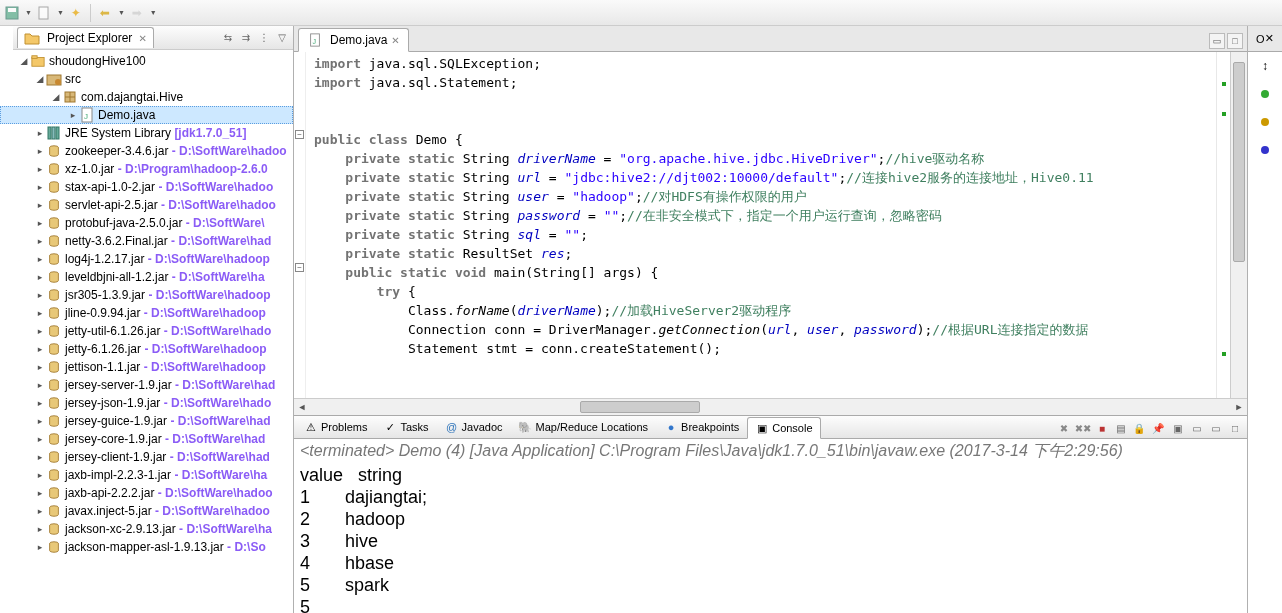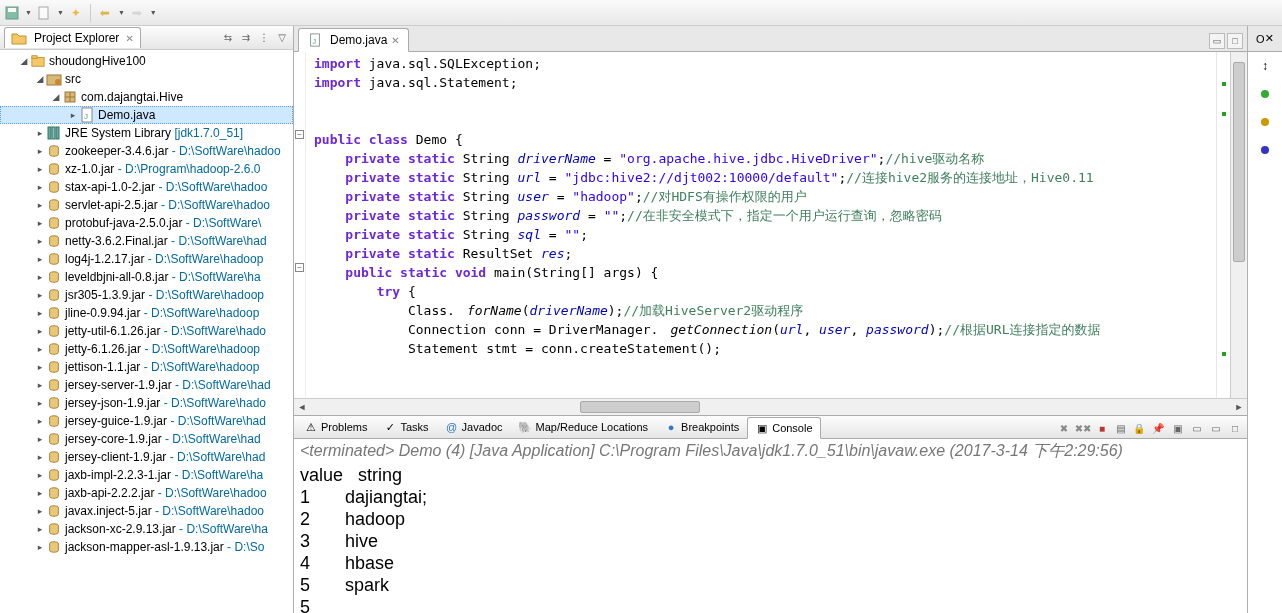--- a/index.html
+++ b/index.html
@@ -3,48 +3,48 @@
 <meta charset="utf-8">
 <style>
 * { box-sizing: border-box; margin: 0; padding: 0; }
 body { font-family: "Segoe UI", Tahoma, sans-serif; font-size: 12px; background: #f0f0f0; color: #000; width: 1282px; height: 613px; overflow: hidden; position: relative; }
 .toolbar-top { height: 26px; background: linear-gradient(#fafafa,#e8e8e8); border-bottom: 1px solid #ccc; display: flex; align-items: center; padding: 0 4px; gap: 4px; }
 .tb-ico { width: 16px; height: 16px; display: inline-flex; align-items: center; justify-content: center; opacity: .7; }
 .tb-sep { width: 1px; height: 18px; background: #ccc; margin: 0 2px; }
 .drop-arrow { font-size: 7px; color: #555; margin-left: 1px; }
 .main { display: flex; height: 587px; }
 .left-pane { width: 294px; background: #fff; border-right: 1px solid #b0b0b0; display: flex; flex-direction: column; }
-.view-hdr { height: 24px; background: linear-gradient(#fdfdfd,#e6e6e6); border-bottom: 1px solid #ccc; display: flex; align-items: center; padding: 0 4px; gap: 4px; }
+.view-hdr { height: 24px; background: linear-gradient(#fdfdfd,#e6e6e6); border-bottom: 1px solid #ccc; display: flex; align-items: center; padding: 0 4px; gap: 4px; margin-left: 13px; }
 .view-tab { display: flex; align-items: center; gap: 4px; padding: 2px 6px; background: #fff; border: 1px solid #aaa; border-bottom: none; border-radius: 3px 3px 0 0; }
 .view-tab .close-x { font-size: 10px; color: #888; margin-left: 2px; }
 .hdr-icons { margin-left: auto; display: flex; gap: 4px; }
 .hdr-icons span { width: 14px; height: 14px; display: inline-flex; align-items: center; justify-content: center; color: #666; font-size: 10px; }
 .tree { flex: 1; overflow: hidden; padding: 2px 0; }
 .tree-row { display: flex; align-items: center; height: 18px; padding-left: 4px; white-space: nowrap; overflow: hidden; }
 .tree-row.sel { background: #cde8ff; border: 1px dotted #5a9de0; }
 .twisty { width: 12px; height: 12px; display: inline-flex; align-items: center; justify-content: center; font-size: 9px; color: #555; }
 .ico { width: 16px; height: 16px; display: inline-flex; align-items: center; justify-content: center; margin-right: 3px; }
 .ico-proj svg, .ico-folder svg, .ico-pkg svg, .ico-java svg, .ico-jar svg, .ico-lib svg { width: 14px; height: 14px; }
 .tree-label { font-size: 12px; }
-.tree-label .deco { color: #0369a1; }
+.tree-label .deco { color: #8b5cf6; font-weight: bold; }
 .indent1 { padding-left: 18px; } .indent2 { padding-left: 34px; } .indent3 { padding-left: 50px; } .indent4 { padding-left: 66px; }
 .center-pane { flex: 1; display: flex; flex-direction: column; background: #fff; border-right: 1px solid #b0b0b0; }
 .editor-tabs { height: 26px; background: #e8e8e8; display: flex; align-items: flex-end; padding-left: 4px; border-bottom: 1px solid #aaa; }
 .editor-tab { display: flex; align-items: center; gap: 4px; background: #fff; border: 1px solid #aaa; border-bottom: 1px solid #fff; padding: 3px 8px; border-radius: 3px 3px 0 0; margin-bottom: -1px; }
 .editor-tab .close-x { font-size: 10px; color: #888; }
 .editor-tabs .right-ctrls { margin-left: auto; display: flex; gap: 2px; padding-right: 4px; padding-bottom: 2px; }
 .right-ctrls span { width: 16px; height: 16px; border: 1px solid #bbb; background:#f4f4f4; display:inline-flex; align-items:center; justify-content:center; font-size:9px; color:#555;}
 .editor-body { flex: 1; display: flex; overflow: hidden; position: relative; }
 .gutter { width: 40px; background: #fff; border-right: 1px solid #e0e0e0; text-align: right; padding: 2px 6px 0 0; color: #787878; font-family: Consolas, monospace; font-size: 13px; line-height: 19px; }
 .code { flex: 1; padding: 2px 0 0 8px; font-family: Consolas, monospace; font-size: 13px; line-height: 19px; white-space: pre; overflow: hidden; }
-.kw { color: #6d28d9; font-weight: bold; }
+.kw { color: #737373; font-weight: bold; }
 .str { color: #2a00ff; }
 .cmt { color: #3f7f5f; }
 .fld { color: #0000c0; font-style: italic; }
-.mth { font-style: italic; margin-left: 12px; }
+.mth { font-style: italic; }
 .hscroll { height: 17px; background: #f0f0f0; border-top: 1px solid #ccc; position:relative; }
 .hscroll .thumb { position:absolute; left:30%; top:2px; height:12px; width:120px; background:#cdcdcd; border:1px solid #aaa; border-radius:2px; }
 .hscroll .arr { position:absolute; top:0; width:16px; height:16px; display:flex; align-items:center; justify-content:center; font-size:9px; color:#555; }
 .hscroll .arr.l { left:0; } .hscroll .arr.r { right:0; }
 .vscroll { width: 17px; background: #f0f0f0; border-left:1px solid #ccc; position:relative; }
 .vscroll .thumb { position:absolute; top:10px; left:2px; width:12px; height:200px; background:#cdcdcd; border:1px solid #aaa; border-radius:2px;}
 .overview { width: 14px; background:#fff; border-left:1px solid #e8e8e8; position:relative;}
 .overview .mk-g { position:absolute; width:4px; height:4px; background:#24a024; left:5px;}
 .overview .mk-g.a{top:30px;} .overview .mk-g.b{top:60px;} .overview .mk-g.c{top:300px;}
 .bottom-pane { height: 198px; border-top: 1px solid #aaa; display: flex; flex-direction: column; background: #fff; }
@@ -235,21 +235,21 @@
             <span class="tree-label"><span>log4j-1.2.17.jar</span><span class="deco"> - D:\SoftWare\hadoop</span></span>
           </div>
           <div class="tree-row indent2">
             <span class="twisty">▸</span>
             <span class="ico">
               <svg width="14" height="14" viewBox="0 0 16 16">
                 <ellipse cx="8" cy="4" rx="5" ry="2" fill="#e8c878" stroke="#a07830"></ellipse>
                 <path d="M3 4v8c0 1 2 2 5 2s5-1 5-2V4" fill="#e8c878" stroke="#a07830"></path>
               </svg>
             </span>
-            <span class="tree-label"><span>leveldbjni-all-0.8.jar</span><span class="deco"> - D:\SoftWare\ha</span></span>
+            <span class="tree-label"><span>leveldbjni-all-1.2.jar</span><span class="deco"> - D:\SoftWare\ha</span></span>
           </div>
           <div class="tree-row indent2">
             <span class="twisty">▸</span>
             <span class="ico">
               <svg width="14" height="14" viewBox="0 0 16 16">
                 <ellipse cx="8" cy="4" rx="5" ry="2" fill="#e8c878" stroke="#a07830"></ellipse>
                 <path d="M3 4v8c0 1 2 2 5 2s5-1 5-2V4" fill="#e8c878" stroke="#a07830"></path>
               </svg>
             </span>
             <span class="tree-label"><span>jsr305-1.3.9.jar</span><span class="deco"> - D:\SoftWare\hadoop</span></span>

